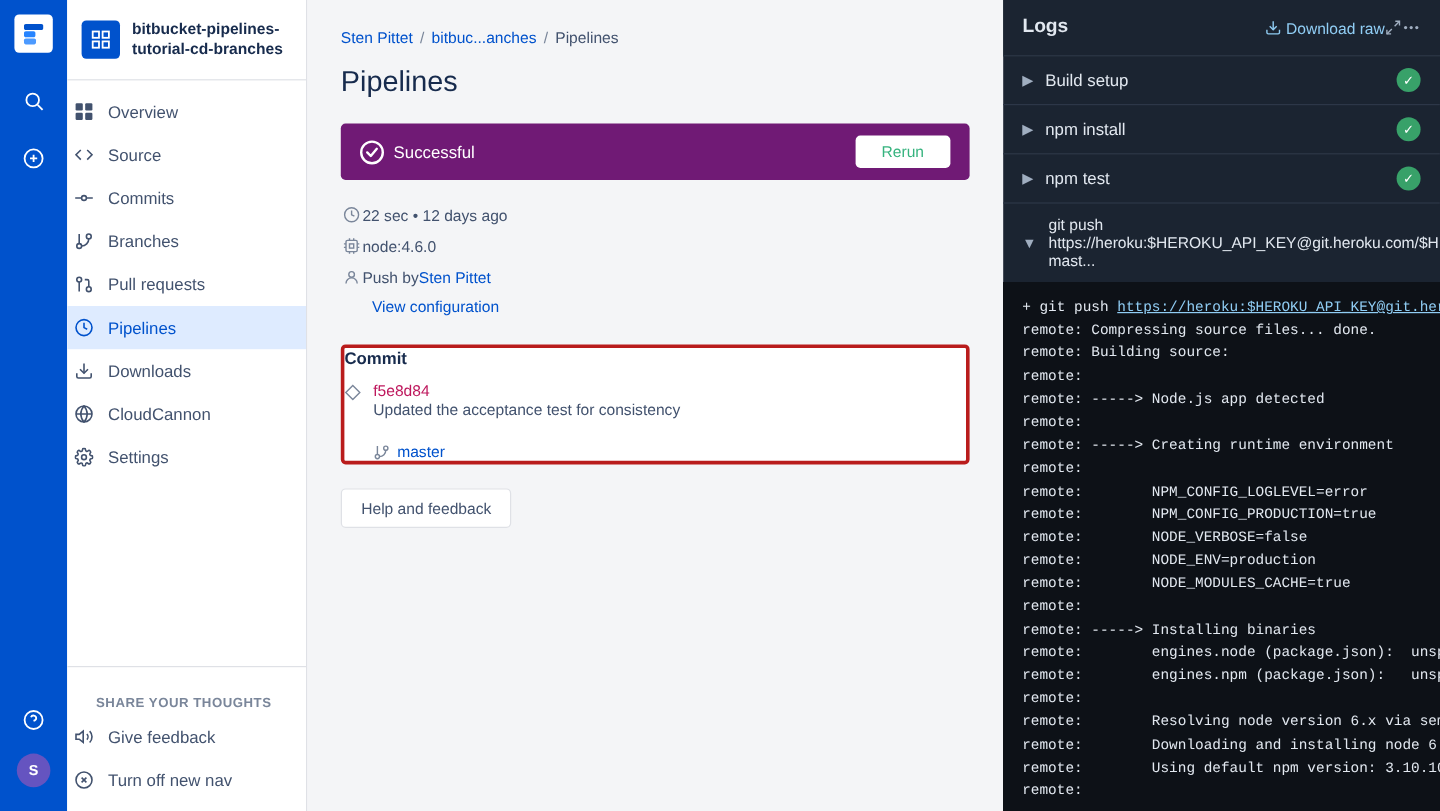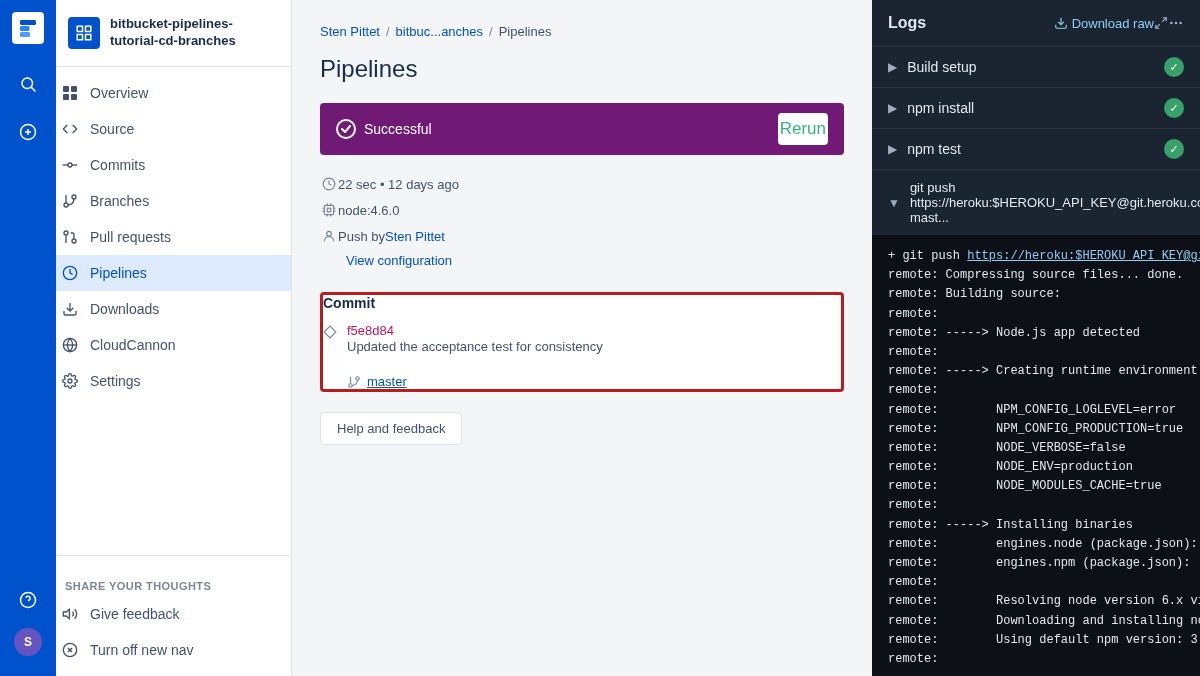--- a/index.html
+++ b/index.html
@@ -15,21 +15,21 @@
       padding: 12px 0;
       flex-shrink: 0;
     }
     .icon-bar .top-icons { display: flex; flex-direction: column; align-items: center; gap: 16px; flex: 1; }
     .icon-bar .bottom-icons { display: flex; flex-direction: column; align-items: center; gap: 12px; padding-bottom: 8px; }
     .icon-bar-icon { width: 32px; height: 32px; display: flex; align-items: center; justify-content: center; border-radius: 4px; cursor: pointer; color: rgba(255,255,255,0.8); font-size: 18px; }
     .icon-bar-logo { width: 32px; height: 32px; background: white; border-radius: 4px; display: flex; align-items: center; justify-content: center; margin-bottom: 8px; }
 
     
     .sidebar {
-      width: 236px;
+      width: 200px;
       background: #fff;
       border-right: 1px solid #dfe1e6;
       display: flex;
       flex-direction: column;
       flex-shrink: 0;
       overflow-y: auto;
     }
     .sidebar-repo {
       display: flex;
       align-items: center;
@@ -50,21 +50,21 @@
       display: flex; align-items: center; gap: 10px;
       padding: 8px 4px;
       cursor: pointer;
       color: #42526e;
       font-size: 14px;
       border-radius: 0;
       text-decoration: none;
     }
     .sidebar-nav-item.active { background: #deebff; color: #0052cc; font-weight: 500; }
     .sidebar-nav-icon { width: 20px; height: 20px; display: flex; align-items: center; justify-content: center; flex-shrink: 0; }
-    .sidebar-section-label { padding: 16px 9px 4px; font-size: 11px; font-weight: 600; color: #7a869a; letter-spacing: 0.04em; text-transform: uppercase; }
+    .sidebar-section-label { padding: 16px 24px 4px; font-size: 11px; font-weight: 600; color: #7a869a; letter-spacing: 0.04em; text-transform: uppercase; }
     .sidebar-bottom { border-top: 1px solid #dfe1e6; padding: 8px 0; }
 
     
     .main-content {
       flex: 1;
       display: flex;
       flex-direction: column;
       overflow: hidden;
     }
 
@@ -93,21 +93,21 @@
 
     .status-bar {
       background: #701a75;
       border-radius: 4px;
       display: flex; align-items: center; justify-content: space-between;
       padding: 10px 16px;
       margin-bottom: 20px;
     }
     .status-bar-left { display: flex; align-items: center; gap: 8px; color: white; font-weight: 500; font-size: 14px; }
     .status-check { width: 20px; height: 20px; border: 2px solid white; border-radius: 50%; display: flex; align-items: center; justify-content: center; }
-    .rerun-btn { background: white; color: #36b37e; border: none; border-radius: 4px; padding: 6px 2px; font-size: 17px; font-weight: 500; cursor: pointer; }
+    .rerun-btn { background: white; color: #36b37e; border: none; border-radius: 4px; padding: 6px 22px; font-size: 13px; font-weight: 500; cursor: pointer; }
 
     .meta-info { display: flex; flex-direction: column; gap: 8px; margin-bottom: 24px; }
     .meta-row { display: flex; align-items: center; gap: 0; font-size: 13px; color: #42526e; }
     .meta-icon { width: 18px; height: 18px; display: flex; align-items: center; justify-content: center; color: #7a869a; }
     .meta-link { color: #0052cc; text-decoration: none; cursor: pointer; }
 
     .commit-section { background: white; border: 3px solid #b91c1c; border-radius: 4px; padding: 0; margin-bottom: 20px; }
     .commit-section h3 { font-size: 14px; font-weight: 600; color: #172b4d; margin-bottom: 12px; }
     .commit-item { display: flex; gap: 10px; align-items: flex-start; margin-bottom: 8px; }
     .commit-icon { color: #7a869a; margin-top: 2px; }
@@ -431,21 +431,21 @@
           <span class="commit-icon">
             <svg width="14" height="14" fill="none" stroke="#7a869a" stroke-width="2" viewBox="0 0 24 24">
                 <polygon points="12 2 22 12 12 22 2 12"></polygon>
               </svg>
           </span>
           <div>
             <a class="commit-hash">f5e8d84</a>
             <span class="commit-msg">Updated the acceptance test for consistency</span>
           </div>
         </div>
-        <div class="commit-branch" style="margin-left: 24px; margin-top: 20px; text-decoration: underline;">
+        <div class="commit-branch" style="margin-left: 24px; margin-top: 20px;">
           <svg width="14" height="14" fill="none" stroke="#7a869a" stroke-width="2" viewBox="0 0 24 24">
               <line x1="6" y1="3" x2="6" y2="15"></line>
               <circle cx="18" cy="6" r="3"></circle>
               <circle cx="6" cy="18" r="3"></circle>
               <path d="M18 9a9 9 0 0 1-9 9"></path>
             </svg>
           <a class="meta-link">master</a>
         </div>
       </div>
 

